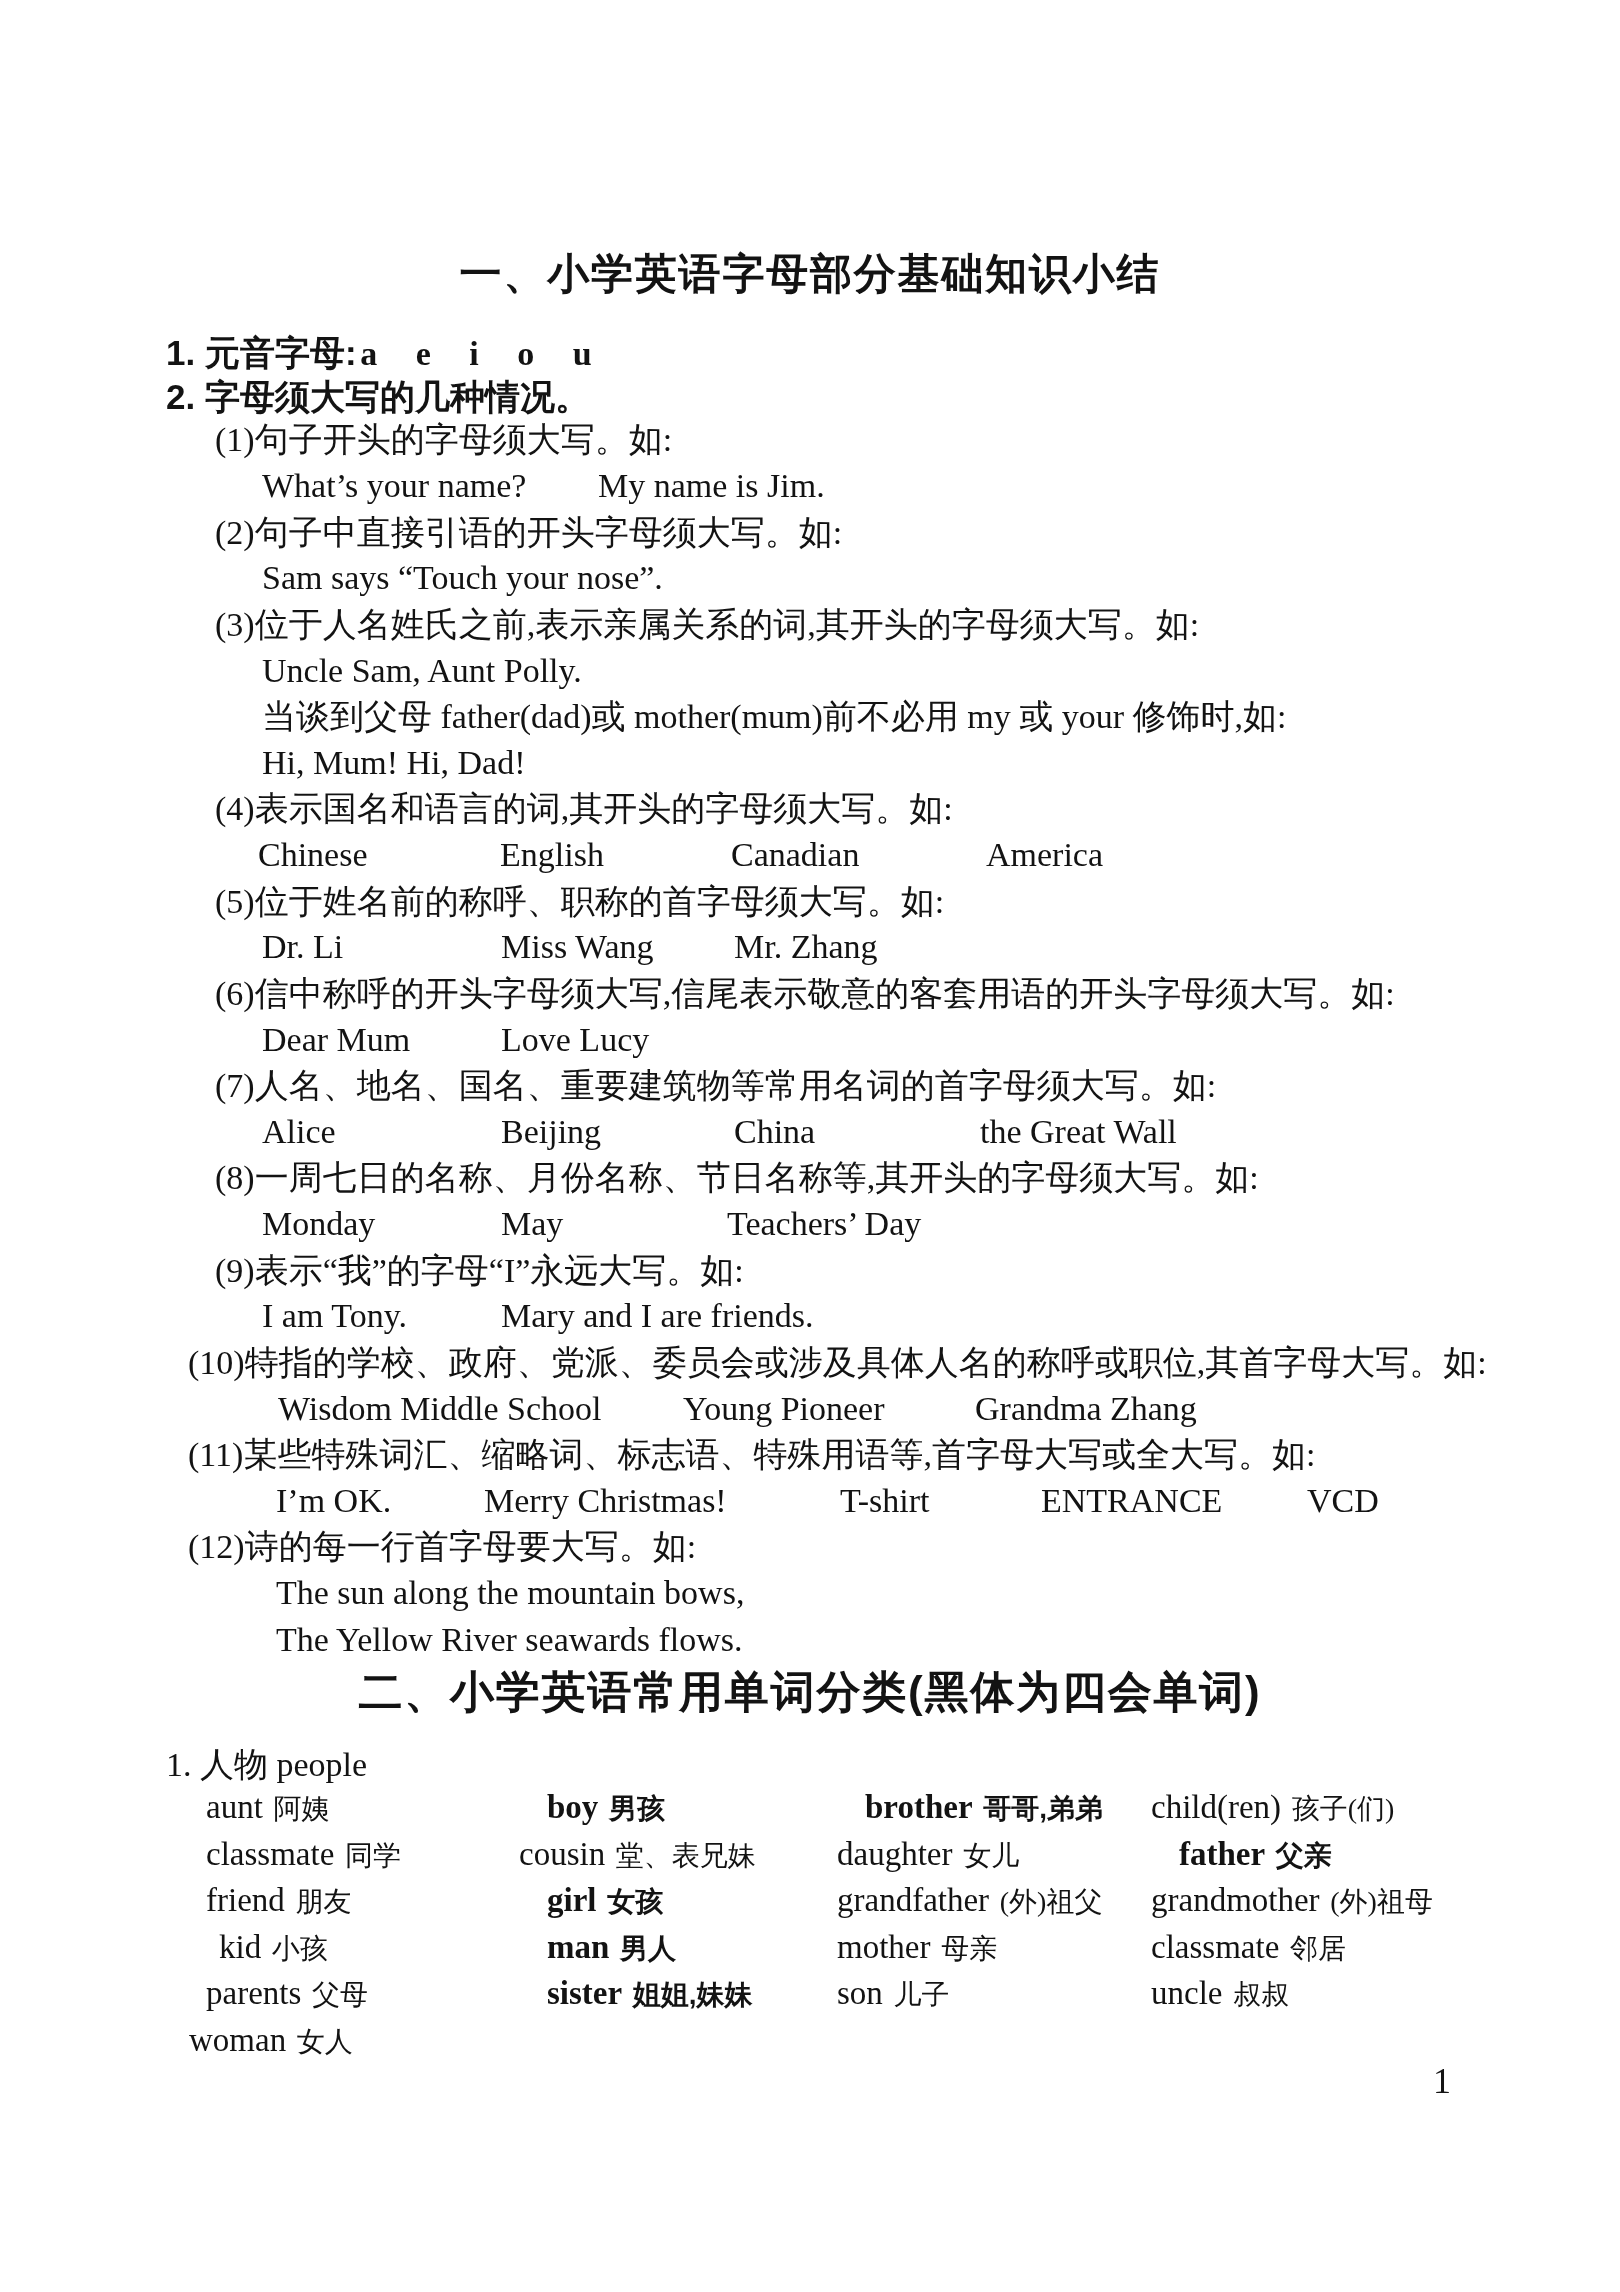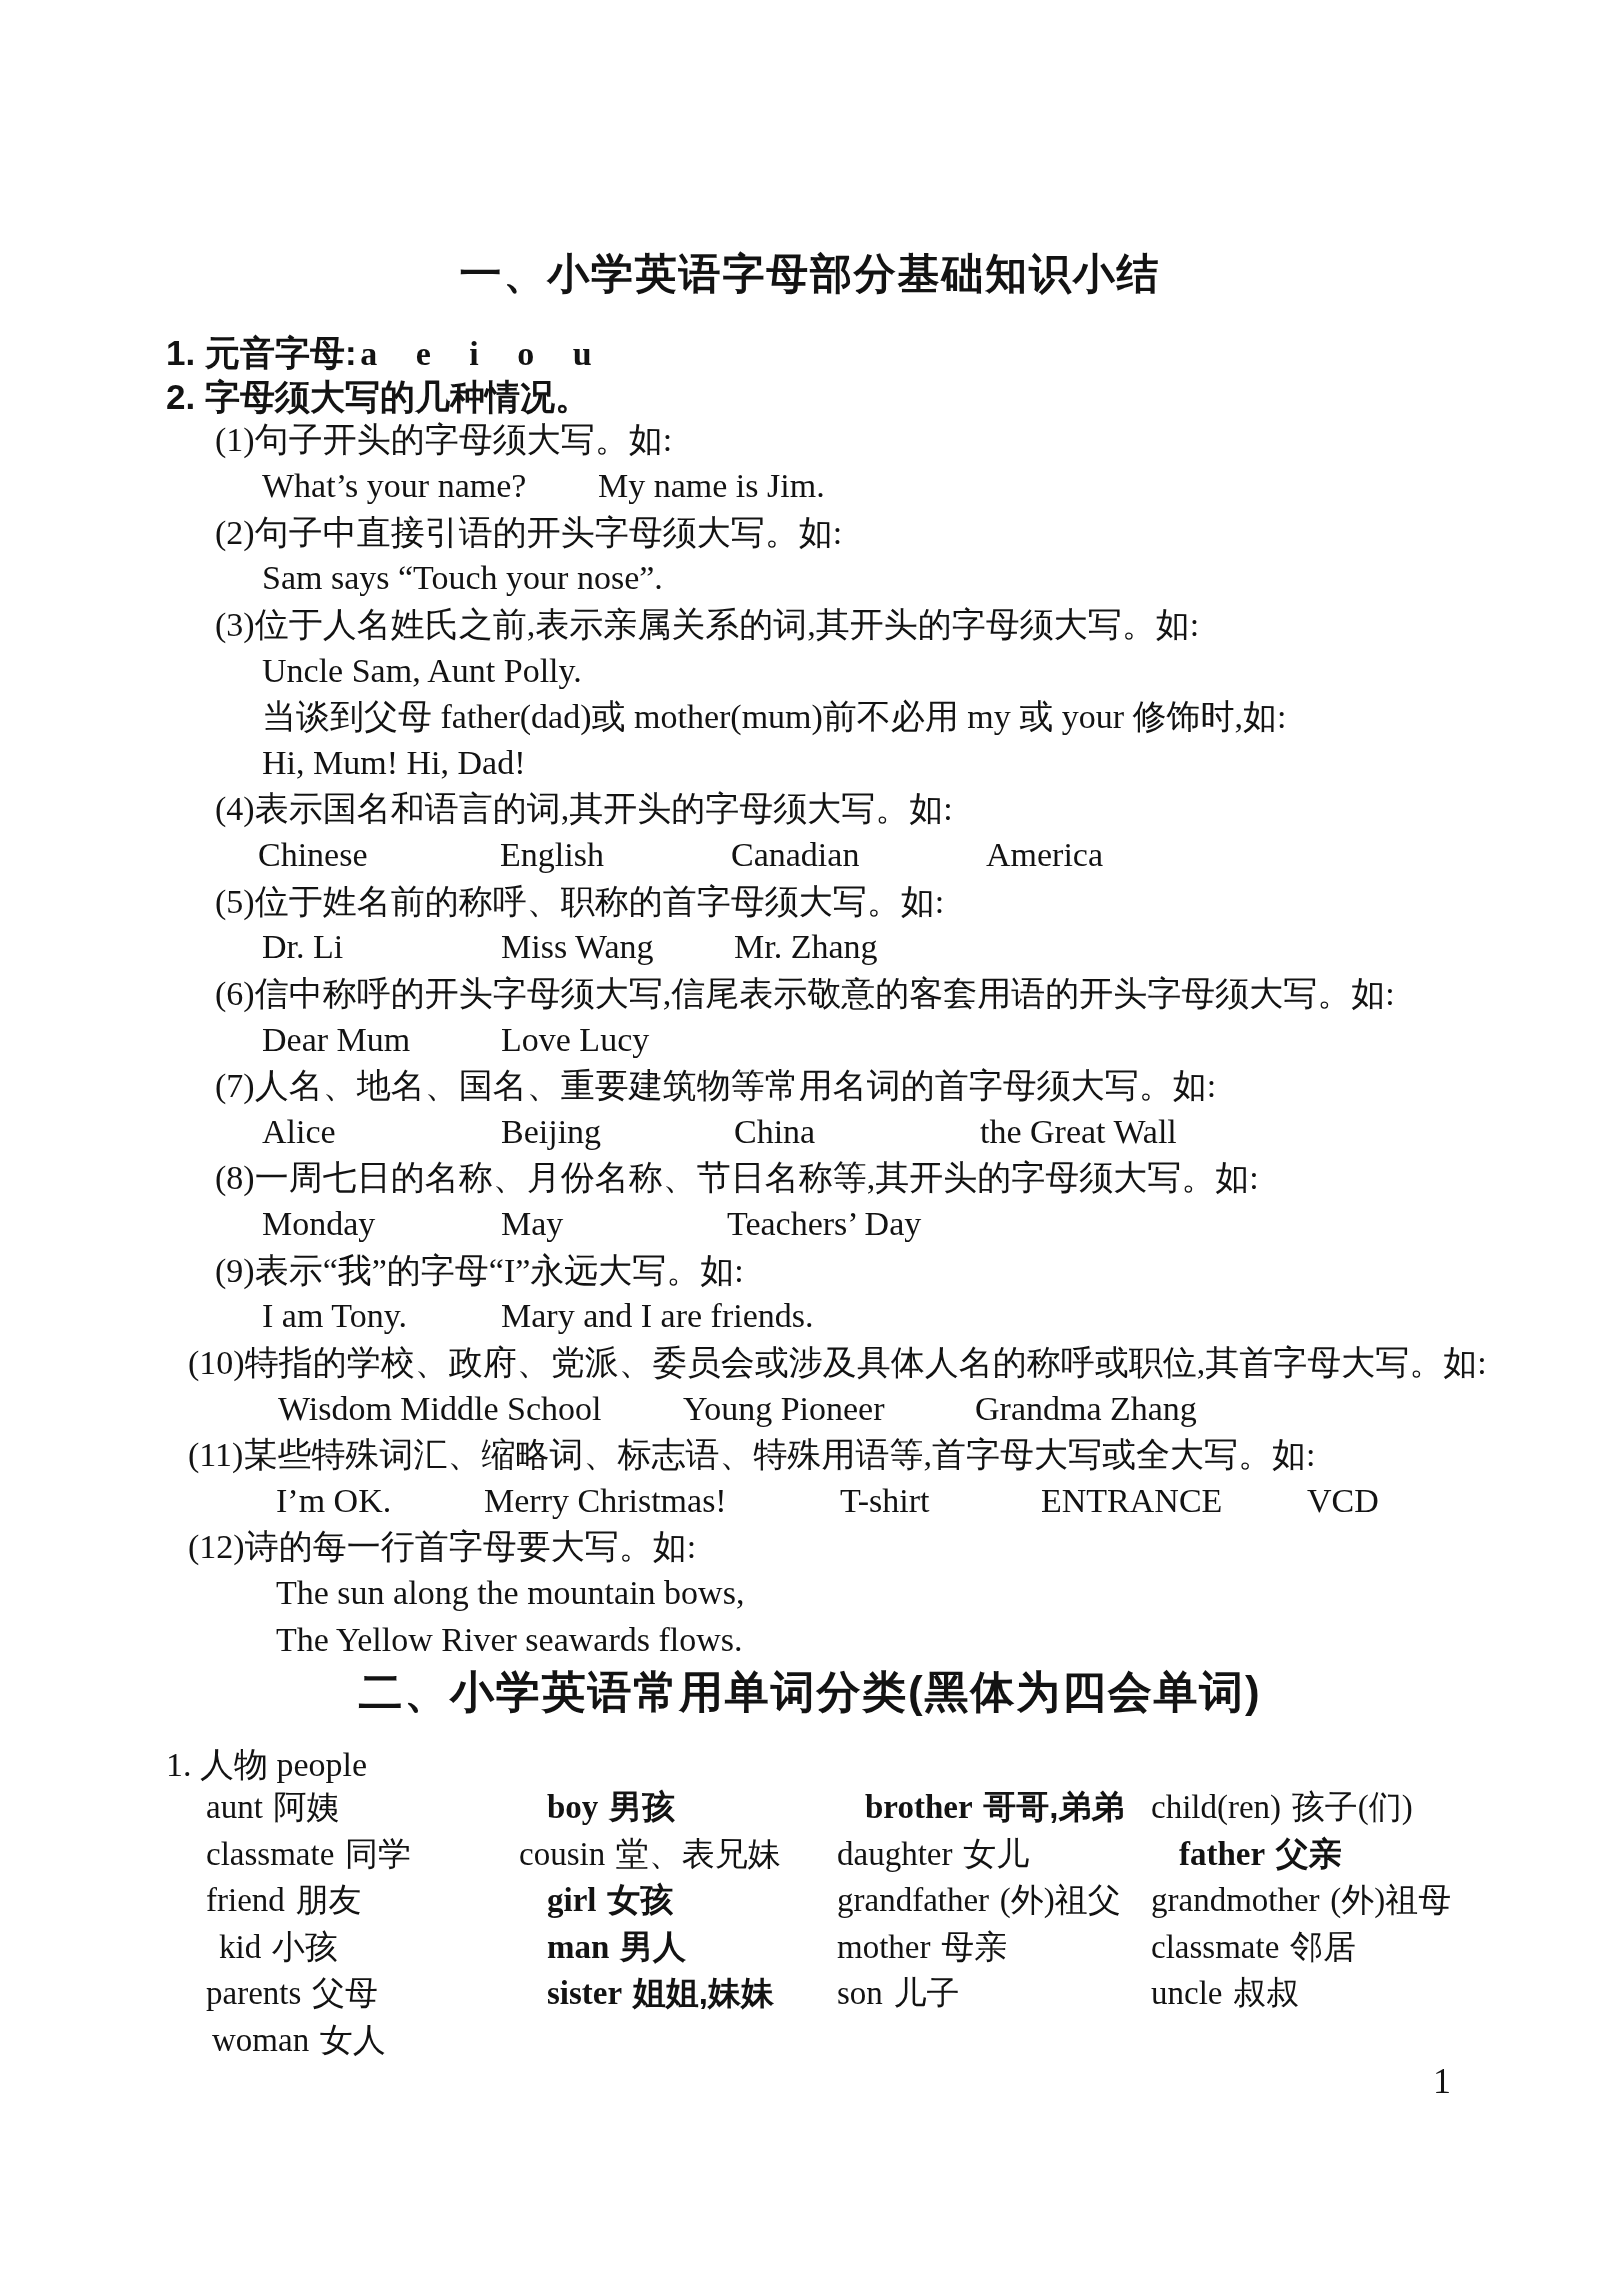--- a/index.html
+++ b/index.html
@@ -22,21 +22,21 @@
   .blabel{
     font-family:"Liberation Sans",sans-serif;font-weight:bold;font-size:35px;
   }
   .vowels{
     font-family:"Liberation Serif",serif;font-weight:bold;
     word-spacing:30px;margin-left:3.6px;font-size:34px;
   }
   .ex{position:absolute;top:0;font-family:"Liberation Serif",serif;font-size:34px;}
   .cell{position:absolute;top:0;}
   .wen{font-family:"Liberation Serif",serif;font-size:33px;}
-  .wzh{margin-left:10.7px;font-size:33px;}
+  .wzh{margin-left:10.7px;font-size:28px;}
   .b .wen{font-weight:bold;margin-left:28px;}
   .b .wzh{font-weight:bold;font-family:"Liberation Sans",sans-serif;}
   .pageno{position:absolute;top:2060px;left:1433px;font-size:36px;font-family:"Liberation Serif",serif;}
 </style>
 </head>
 <body>
 
 <div class="page">
 
   <div class="t1">一、小学英语字母部分基础知识小结</div>
@@ -160,19 +160,19 @@
   </div>
 
   <div class="line" style="top:1969px">
     <span class="cell" style="left:206px"><span class="wen">parents</span><span class="wzh">父母</span></span>
     <span class="cell b" style="left:519px"><span class="wen">sister</span><span class="wzh">姐姐,妹妹</span></span>
     <span class="cell" style="left:837px"><span class="wen">son</span><span class="wzh">儿子</span></span>
     <span class="cell" style="left:1151px"><span class="wen">uncle</span><span class="wzh">叔叔</span></span>
   </div>
 
   <div class="line" style="top:2016px">
-    <span class="cell" style="left:212px"><span class="wen">woman</span><span class="wzh">女人</span></span>
+    <span class="cell" style="left:189px"><span class="wen">woman</span><span class="wzh">女人</span></span>
   </div>
 
   <div class="pageno">1</div>
 
 </div>
 
 
 </body></html>

